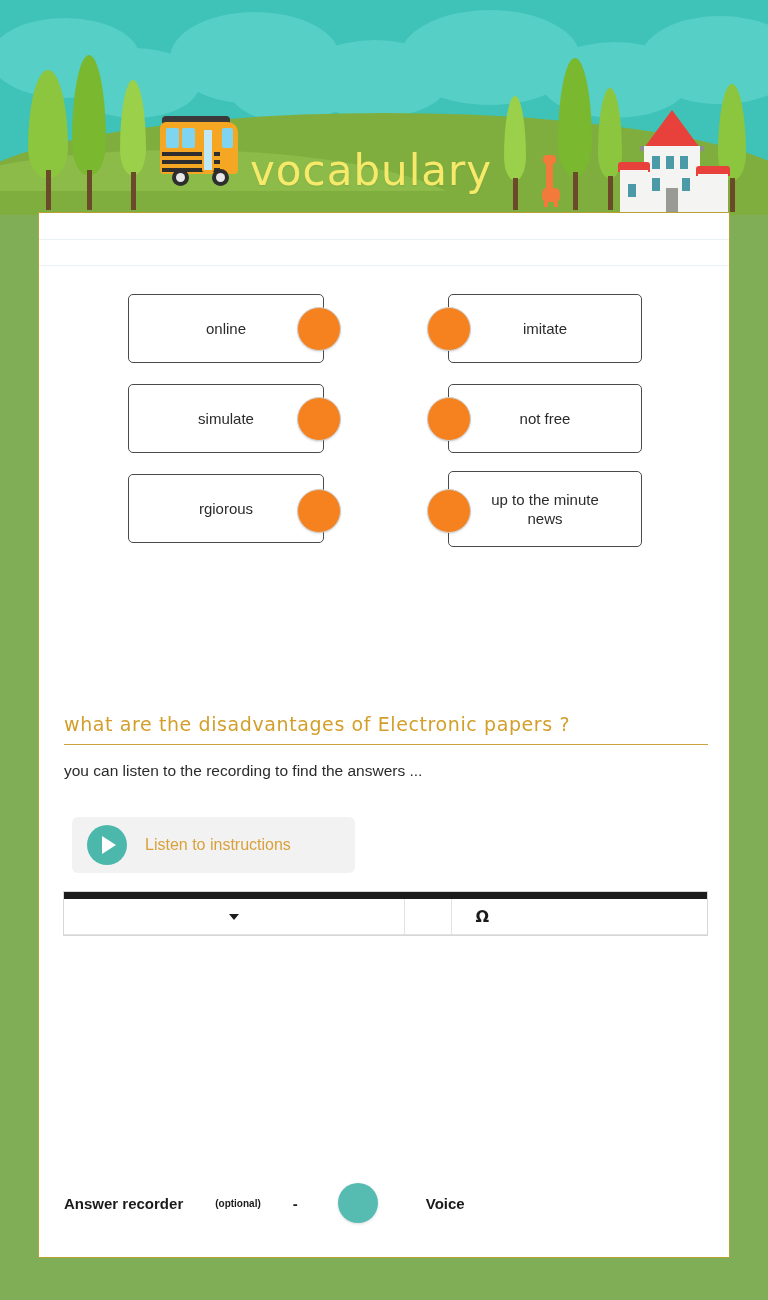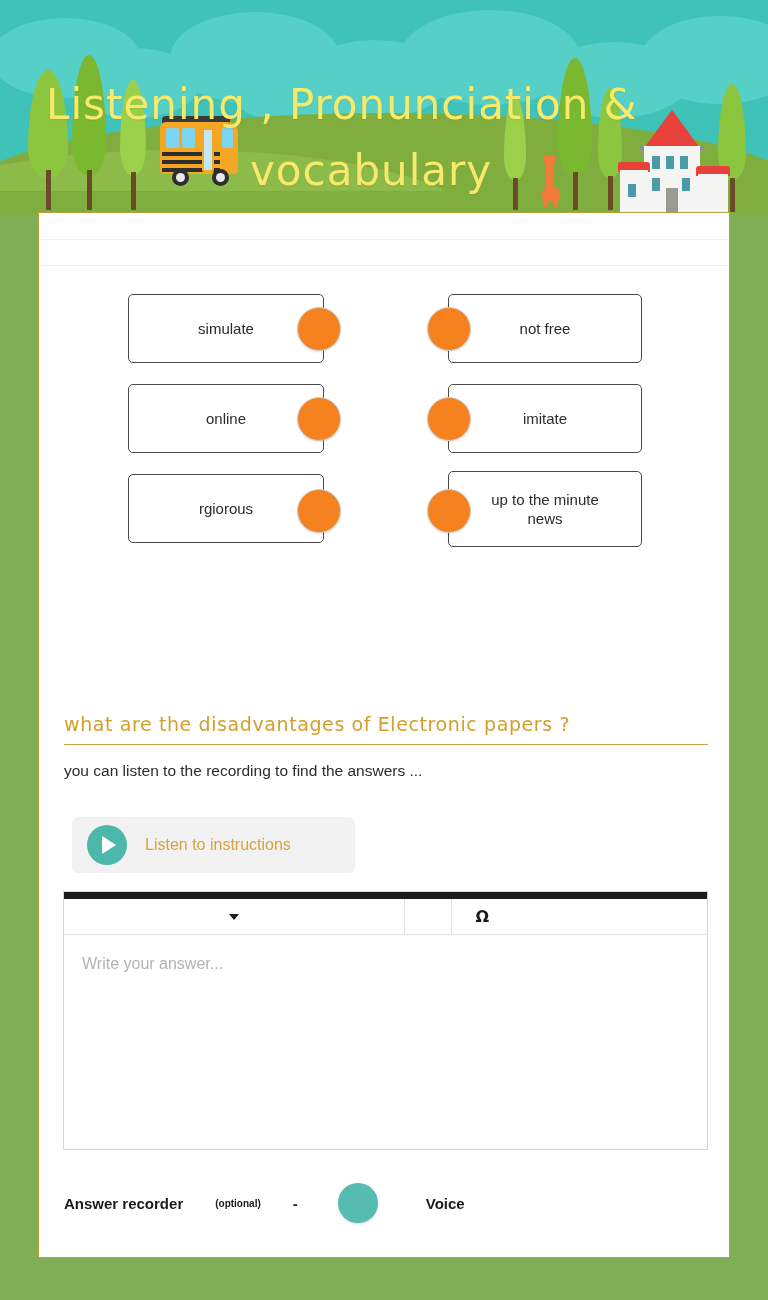--- a/index.html
+++ b/index.html
@@ -542,44 +542,43 @@
     <div class="w" style="left:32px; top:44px;"></div>
     <div class="w" style="left:46px; top:44px;"></div>
     <div class="w" style="left:60px; top:44px;"></div>
     <div class="w" style="left:32px; top:66px;"></div>
     <div class="w" style="left:62px; top:66px;"></div>
     <div class="w" style="left:8px;  top:72px;"></div>
     <div class="door2"></div>
   </div>
 
   <div class="banner-title">
-    <div class="title-line l1">Listening , Pronunciation &amp;</div>
     <div class="title-line l2">vocabulary</div>
   </div>
 </div>
 
 <div class="card">
 
   <div class="card-faintline fl1"></div>
   <div class="card-faintline fl2"></div>
 
   <div class="match-area">
+
+    <div class="match-row">
+      <div class="mbox left">online</div>
+      <div class="dot left-dot"></div>
+      <div class="dot right-dot"></div>
+      <div class="mbox right">imitate</div>
+    </div>
 
     <div class="match-row">
       <div class="mbox left">simulate</div>
       <div class="dot left-dot"></div>
       <div class="dot right-dot"></div>
       <div class="mbox right">not free</div>
-    </div>
-
-    <div class="match-row">
-      <div class="mbox left">online</div>
-      <div class="dot left-dot"></div>
-      <div class="dot right-dot"></div>
-      <div class="mbox right">imitate</div>
     </div>
 
 
     <div class="match-row">
       <div class="mbox left">rgiorous</div>
       <div class="dot left-dot tall-dot"></div>
       <div class="dot right-dot tall-dot"></div>
       <div class="mbox right tall">up to the minute news</div>
     </div>
 
@@ -600,23 +599,20 @@
     <div class="editor-topbar"></div>
     <div class="editor-toolbar">
       <div class="tb-cell style-select">
         <span class="caret"></span>
       </div>
       <div class="tb-cell blank"></div>
       <div class="tb-cell omega">
         <span class="omega-glyph">Ω</span>
       </div>
     </div>
-    <div class="editor-body">
-      <div class="answer-placeholder">Write your answer...</div>
-    </div>
   </div>
 
   <div class="recorder-row">
     <span class="rec-label">Answer recorder</span>
     <span class="rec-optional">(optional)</span>
     <span class="rec-dash">-</span>
     <span class="rec-circle"></span>
     <span class="rec-voice">Voice</span>
   </div>
 

